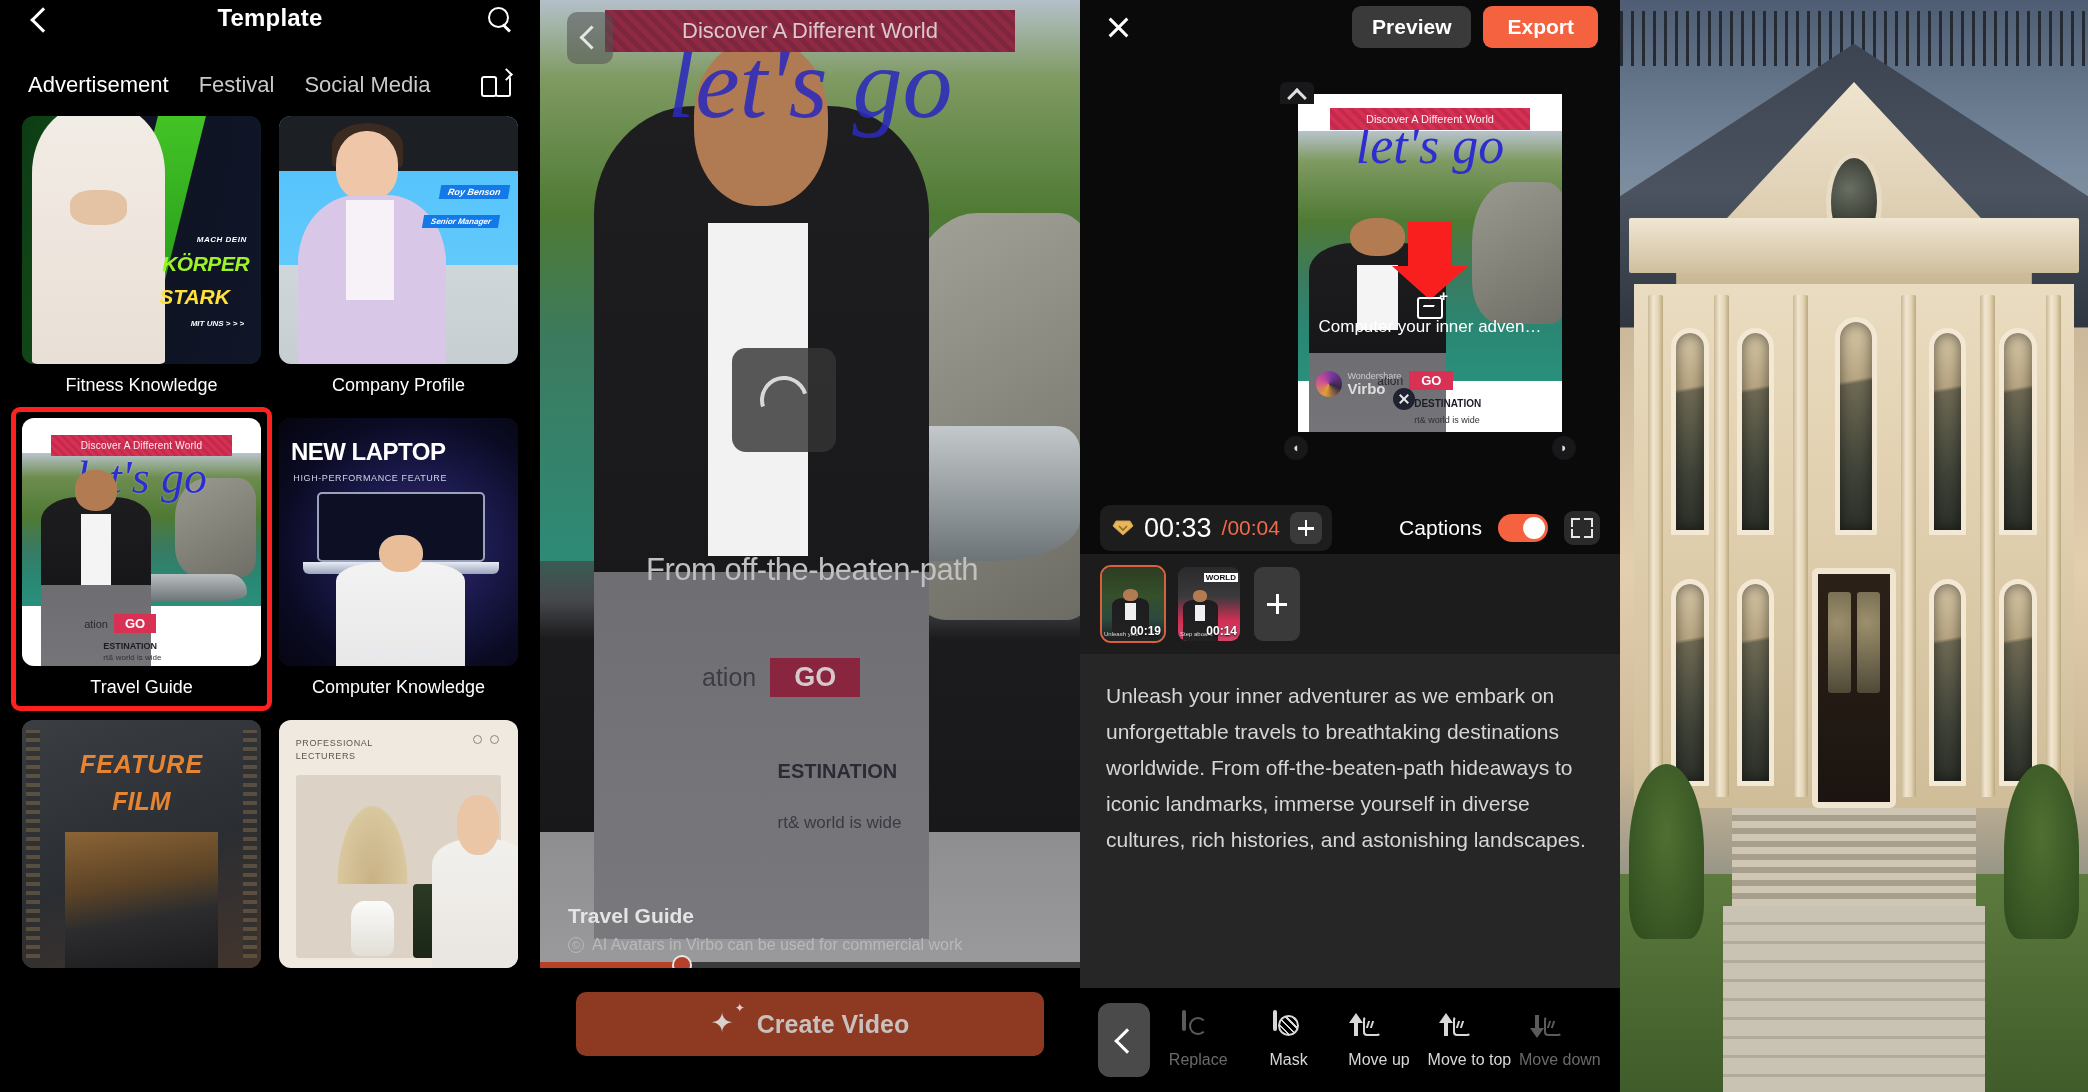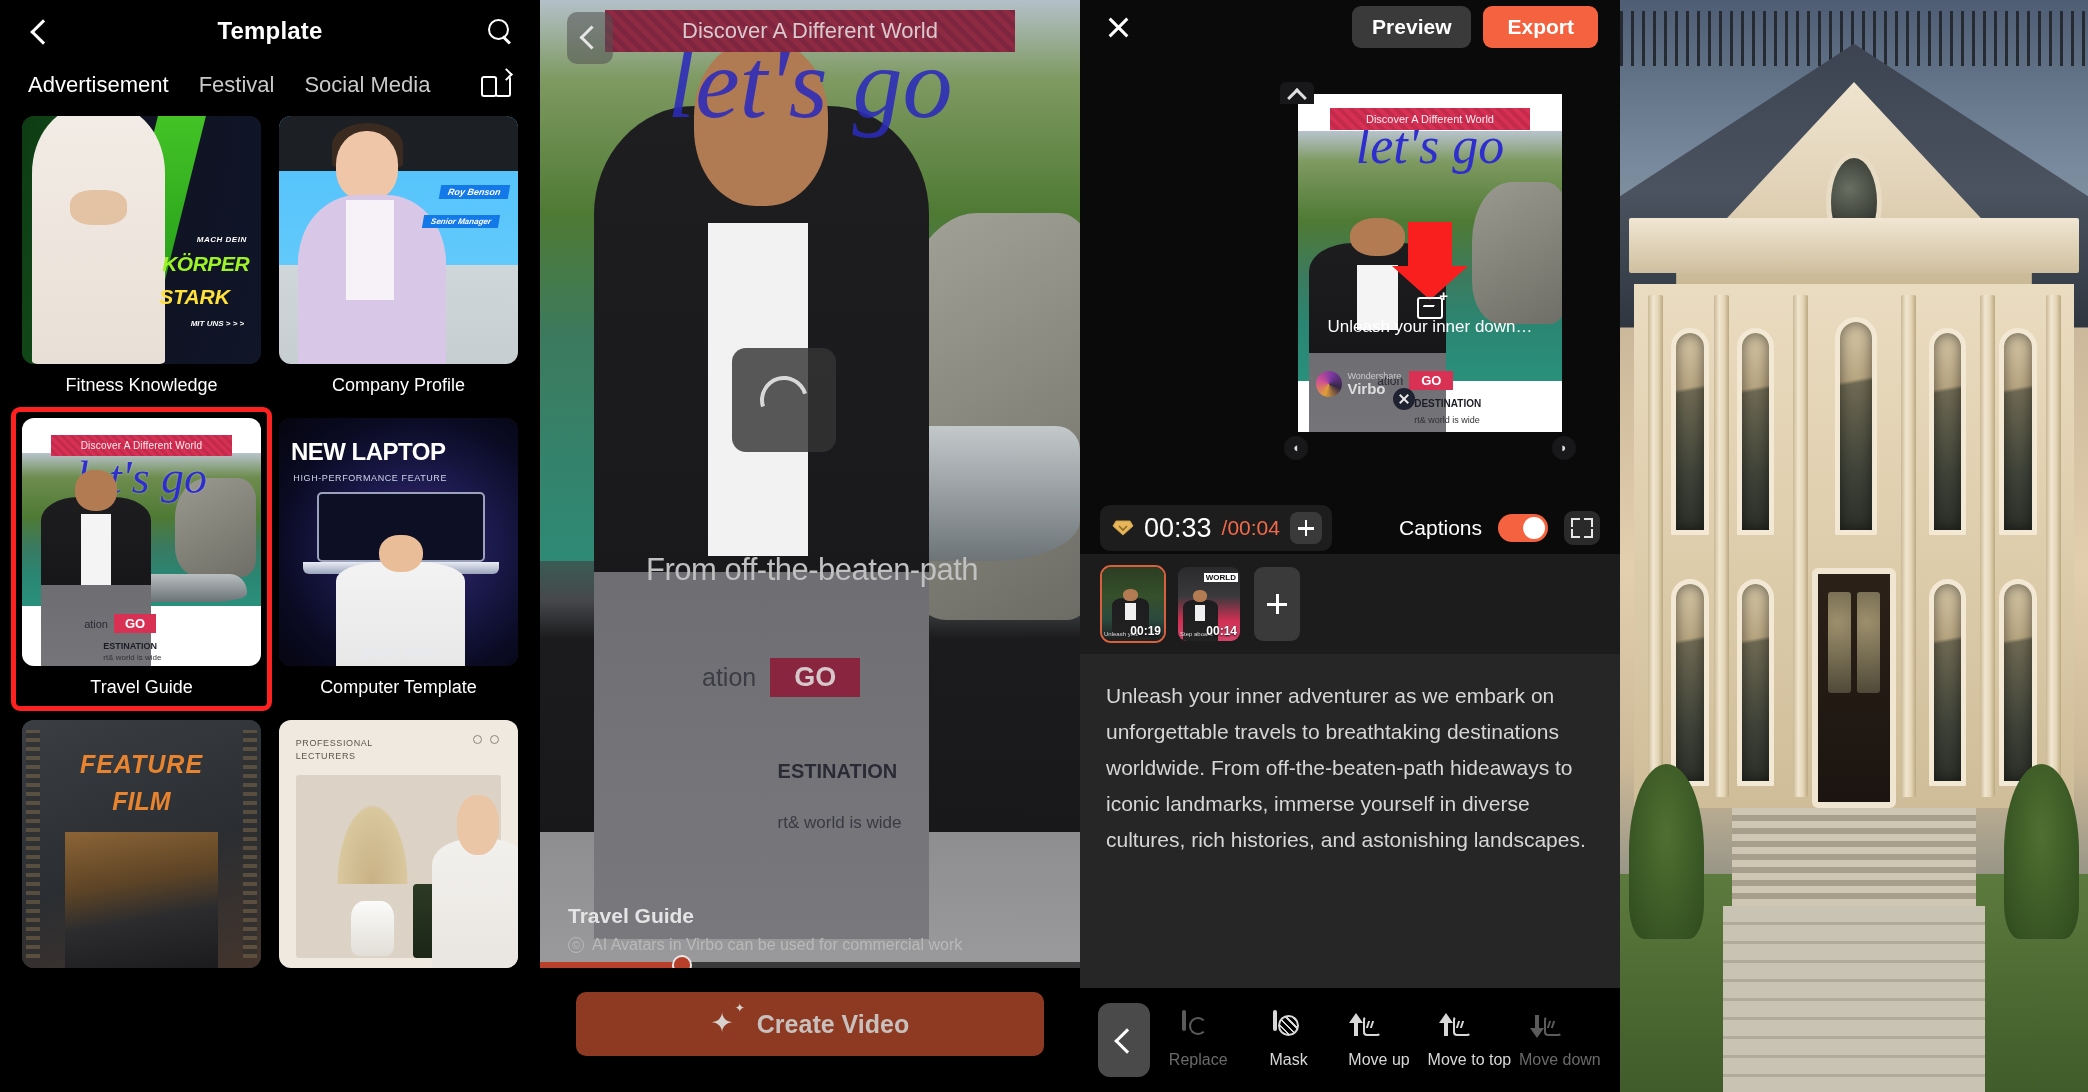--- a/index.html
+++ b/index.html
@@ -10,22 +10,22 @@
     overflow: hidden;
   }
   .screen { position: relative; width: 2088px; height: 1092px; display: flex; }
 
   
   .left-panel {
     width: 540px; height: 1092px; background: #000;
     position: relative; flex: 0 0 540px; overflow: hidden;
   }
   .lp-header {
-    height: 62px; display: flex; align-items: center;
-    padding: 12px 26px; position: relative;
+    height: 62px; display: flex; 
+    padding: 4px 26px; position: relative;
   }
   .back-chevron {
     width: 30px; height: 30px; position: relative; cursor: pointer;
   }
   .back-chevron::before {
     content: ""; position: absolute; left: 8px; top: 7px;
     width: 15px; height: 15px; border-left: 3.5px solid #fff; border-bottom: 3.5px solid #fff;
     transform: rotate(45deg);
   }
   .lp-title {
@@ -544,21 +544,21 @@
         <div class="card-thumb">
           <div class="art-laptop">
             <div class="t1">NEW LAPTOP</div>
             <div class="t2">HIGH-PERFORMANCE FEATURE</div>
             <div class="lap"></div>
               <div class="base"></div>
             <div class="person"></div>
             <div class="brand">BRAND NAME</div>
           </div>
         </div>
-        <div class="card-label">Computer Template</div>
+        <div class="card-label">Computer Knowledge</div>
       </div>
 
       <div class="card">
         <div class="card-thumb">
           <div class="art-film">
             <div class="grain"></div>
             <div class="edge"></div>
               <div class="edge2"></div>
             <div class="t1">FEATURE</div>
             <div class="t2">FILM</div>
@@ -642,21 +642,21 @@
         <div class="rc-letsgo">let's go</div>
         <div class="rc-banner">
             <span>Discover A Different World</span>
           </div>
         <div class="rc-arrow">
           <div class="stem"></div>
             <div class="head"></div>
         </div>
         <div class="rc-imgicon"></div>
         <div class="rc-man"></div>
-        <div class="rc-caption">Unleash your inner down…</div>
+        <div class="rc-caption">Computer your inner adven…</div>
         <div class="rc-goline">
           <span class="txt">ation</span>
           <span class="go">GO</span>
         </div>
         <div class="rc-delete"></div>
         <div class="rc-dest">DESTINATION</div>
         <div class="rc-sub">rt&amp; world is wide</div>
         <div class="rc-wm">
           <span class="logo"></span>
           <span class="txt">

